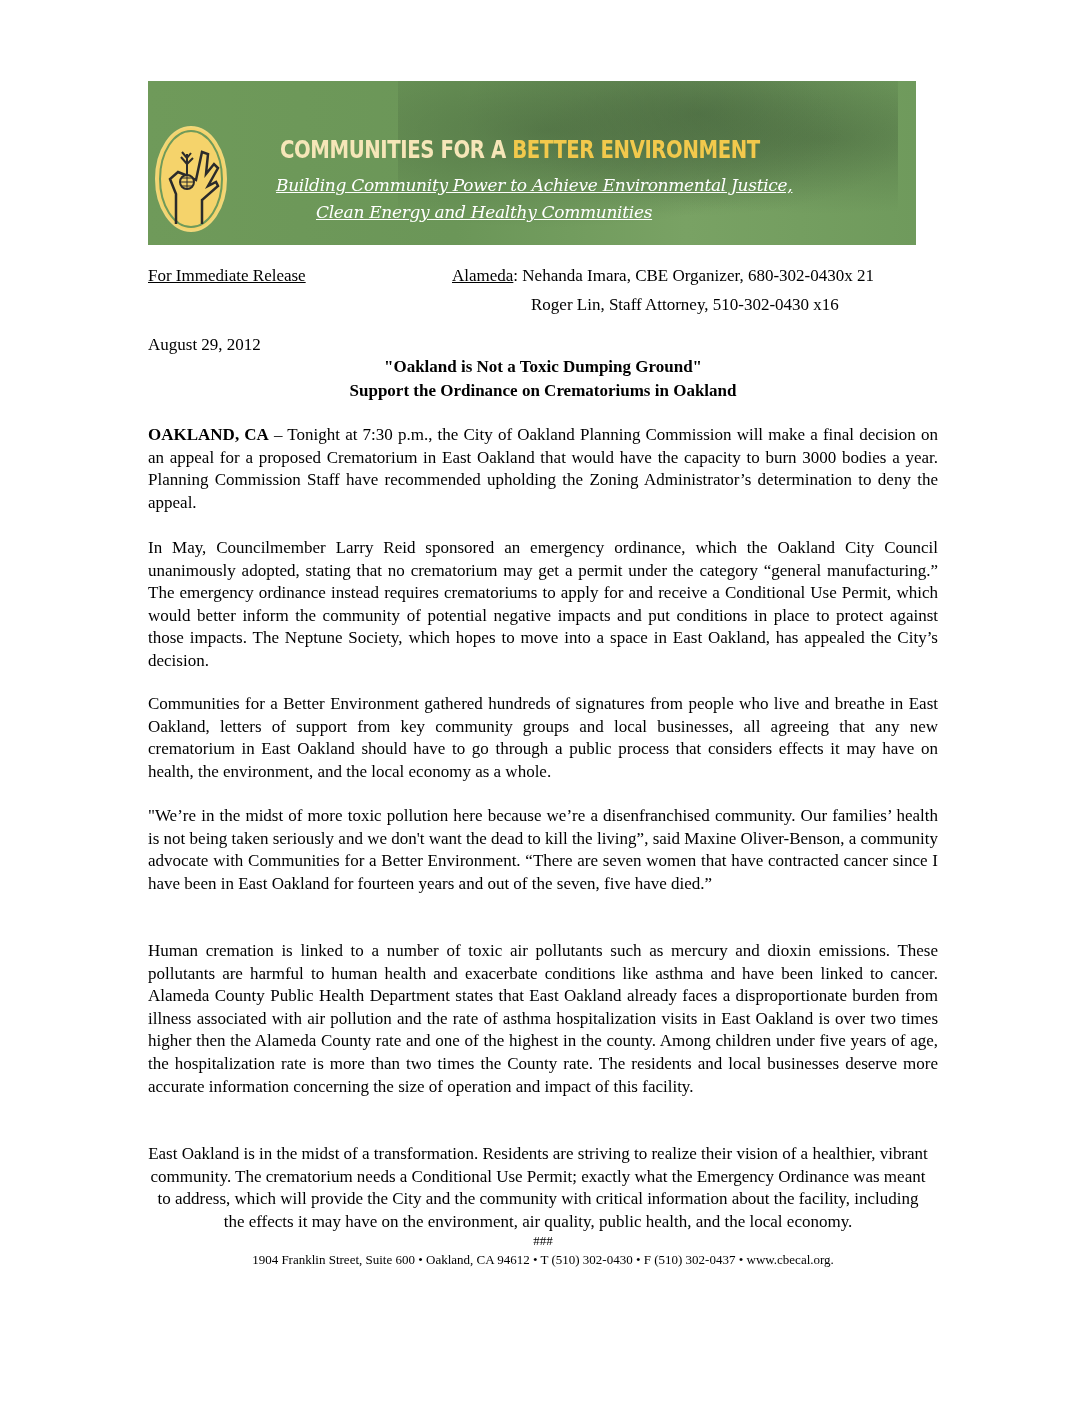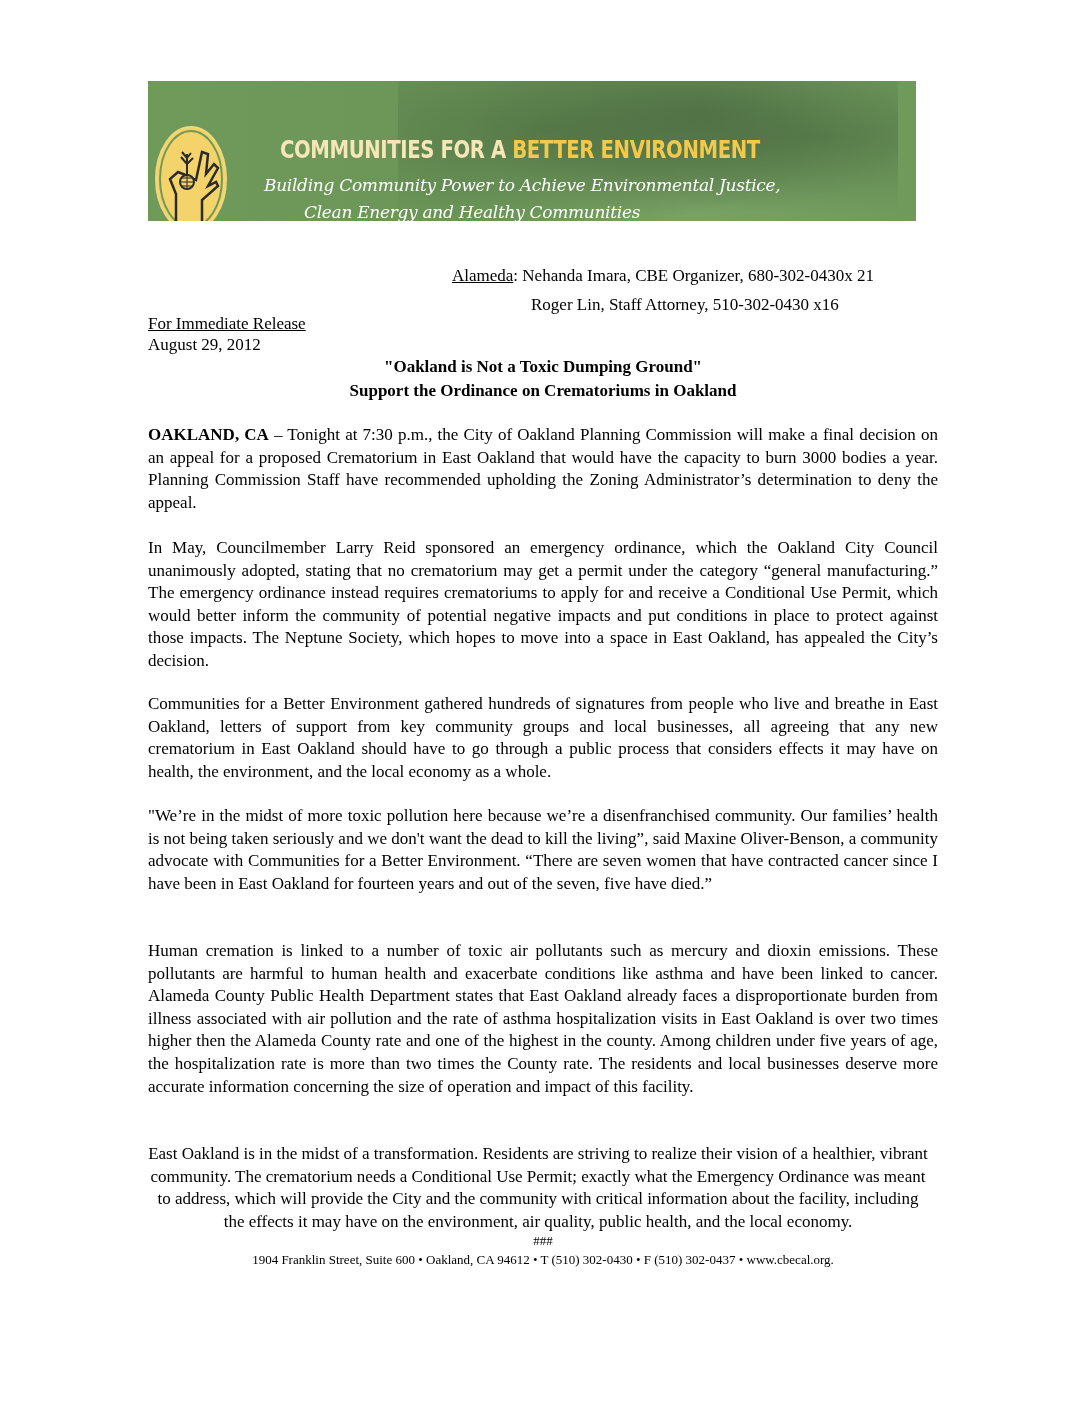--- a/index.html
+++ b/index.html
@@ -1,32 +1,32 @@
 <!DOCTYPE html>
 <html><head>
 <meta charset="utf-8">
 <style>
   html, body { margin: 0; padding: 0; background: #ffffff; }
   body { width: 1088px; height: 1408px; position: relative; overflow: hidden;
          font-family: "Liberation Serif", "DejaVu Serif", serif; color: #000; }
-  .banner { position: absolute; left: 148px; top: 81px; width: 768px; height: 140px;
+  .banner { position: absolute; left: 148px; top: 81px; width: 768px; height: 164px;
             background: linear-gradient(90deg, #6f9a5a 0%, #6b9658 40%, #79a264 70%, #6f9a5c 100%);
             overflow: hidden; }
   .banner .crowd { position: absolute; left: 250px; top: 0; width: 500px; height: 164px;
             background: radial-gradient(ellipse at 30% 30%, rgba(70,100,60,0.55) 0%, rgba(70,100,60,0) 60%),
                         radial-gradient(ellipse at 60% 20%, rgba(60,90,55,0.5) 0%, rgba(60,90,55,0) 55%),
                         radial-gradient(ellipse at 85% 35%, rgba(70,100,60,0.45) 0%, rgba(70,100,60,0) 50%); }
   .logo { position: absolute; left: 6px; top: 43px; width: 75px; height: 110px; }
   .banner-title { position: absolute; left: 132px; top: 55px; font-family: "DejaVu Sans", sans-serif;
             font-weight: bold; font-size: 24px; letter-spacing: -0.5px; transform: scaleX(0.82);
             transform-origin: left top; white-space: nowrap; }
   .banner-title .t1 { color: #f6e6b8; }
   .banner-title .t2 { color: #f2c94c; }
-  .banner-tag { position: absolute; left: 116px; color: #ffffff; font-family: "DejaVu Serif", serif;
-            font-style: italic; font-size: 17px; white-space: nowrap; letter-spacing: -0.3px; }
+  .banner-tag { position: absolute; left: 128px; color: #ffffff; font-family: "DejaVu Serif", serif;
+            font-style: italic; font-size: 17px; white-space: nowrap; letter-spacing: -0.3px; text-decoration: underline; }
   .tag1 { top: 94px; }
   .tag2 { top: 121px; margin-left: 40px; }
 
   .text { position: absolute; font-size: 17px; line-height: 22.5px; white-space: nowrap; }
   .u { text-decoration: underline; }
   .para { position: absolute; left: 148px; width: 790px; font-size: 17px; line-height: 22.6px;
           text-align: justify; }
   .para.left { text-align: center; }
   .bold { font-weight: bold; margin-top: 12px; }
   .center { position: absolute; left: 148px; width: 790px; text-align: center; font-size: 17px;
@@ -47,21 +47,21 @@
     <path d="M26 58 H40 M33 51 V65 M28 54 H38 M28 62 H38" stroke="#2b2b2b" stroke-width="1"></path>
     <path d="M33 51 L33 30 M33 40 L27 33 M33 40 L39 34 M33 34 L28 28 M33 34 L37 29" stroke="#2b2b2b" stroke-width="2" fill="none"></path>
   </svg>
   <div class="banner-title">
     <span class="t1">COMMUNITIES FOR A </span><span class="t2">BETTER ENVIRONMENT</span>
   </div>
   <div class="banner-tag tag1">Building Community Power to Achieve Environmental Justice,</div>
   <div class="banner-tag tag2">Clean Energy and Healthy Communities</div>
 </div>
 
-<div class="text u" style="left:148px; top:265px;margin-top:48px;">For Immediate Release</div>
+<div class="text u" style="left:148px; top:265px;">For Immediate Release</div>
 <div class="text" style="left:452px; top:265px;"><span class="u">Alameda</span><span>: Nehanda Imara, CBE Organizer, 680-302-0430x 21</span></div>
 <div class="text" style="left:531px; top:294px;">Roger Lin, Staff Attorney, 510-302-0430 x16</div>
 
 <div class="text" style="left:148px; top:334px;">August 29, 2012</div>
 <div class="center" style="top:356px;">"Oakland is Not a Toxic Dumping Ground"</div>
 <div class="center" style="top:380px;">Support the Ordinance on Crematoriums in Oakland</div>
 
 <div class="para" style="top:424px;"><span class="bold">OAKLAND, CA</span><span> – Tonight at 7:30 p.m., the City of Oakland Planning Commission will make a final decision on an appeal for a proposed Crematorium in East Oakland that would have the capacity to burn 3000 bodies a year.  Planning Commission Staff have recommended upholding the Zoning Administrator’s determination to deny the appeal.</span></div>
 <div class="para" style="top:537px;">In May, Councilmember Larry Reid sponsored an emergency ordinance, which the Oakland City Council unanimously adopted, stating that no crematorium may get a permit under the category “general manufacturing.”  The emergency ordinance instead requires crematoriums to apply for and receive a Conditional Use Permit, which would better inform the community of potential negative impacts and put conditions in place to protect against those impacts.  The Neptune Society, which hopes to move into a space in East Oakland, has appealed the City’s decision.</div>
 <div class="para" style="top:693px;">Communities for a Better Environment gathered hundreds of signatures from people who live and breathe in East Oakland, letters of support from key community groups and local businesses, all agreeing that any new crematorium in East Oakland should have to go through a public process that considers effects it may have on health, the environment, and the local economy as a whole.</div>

